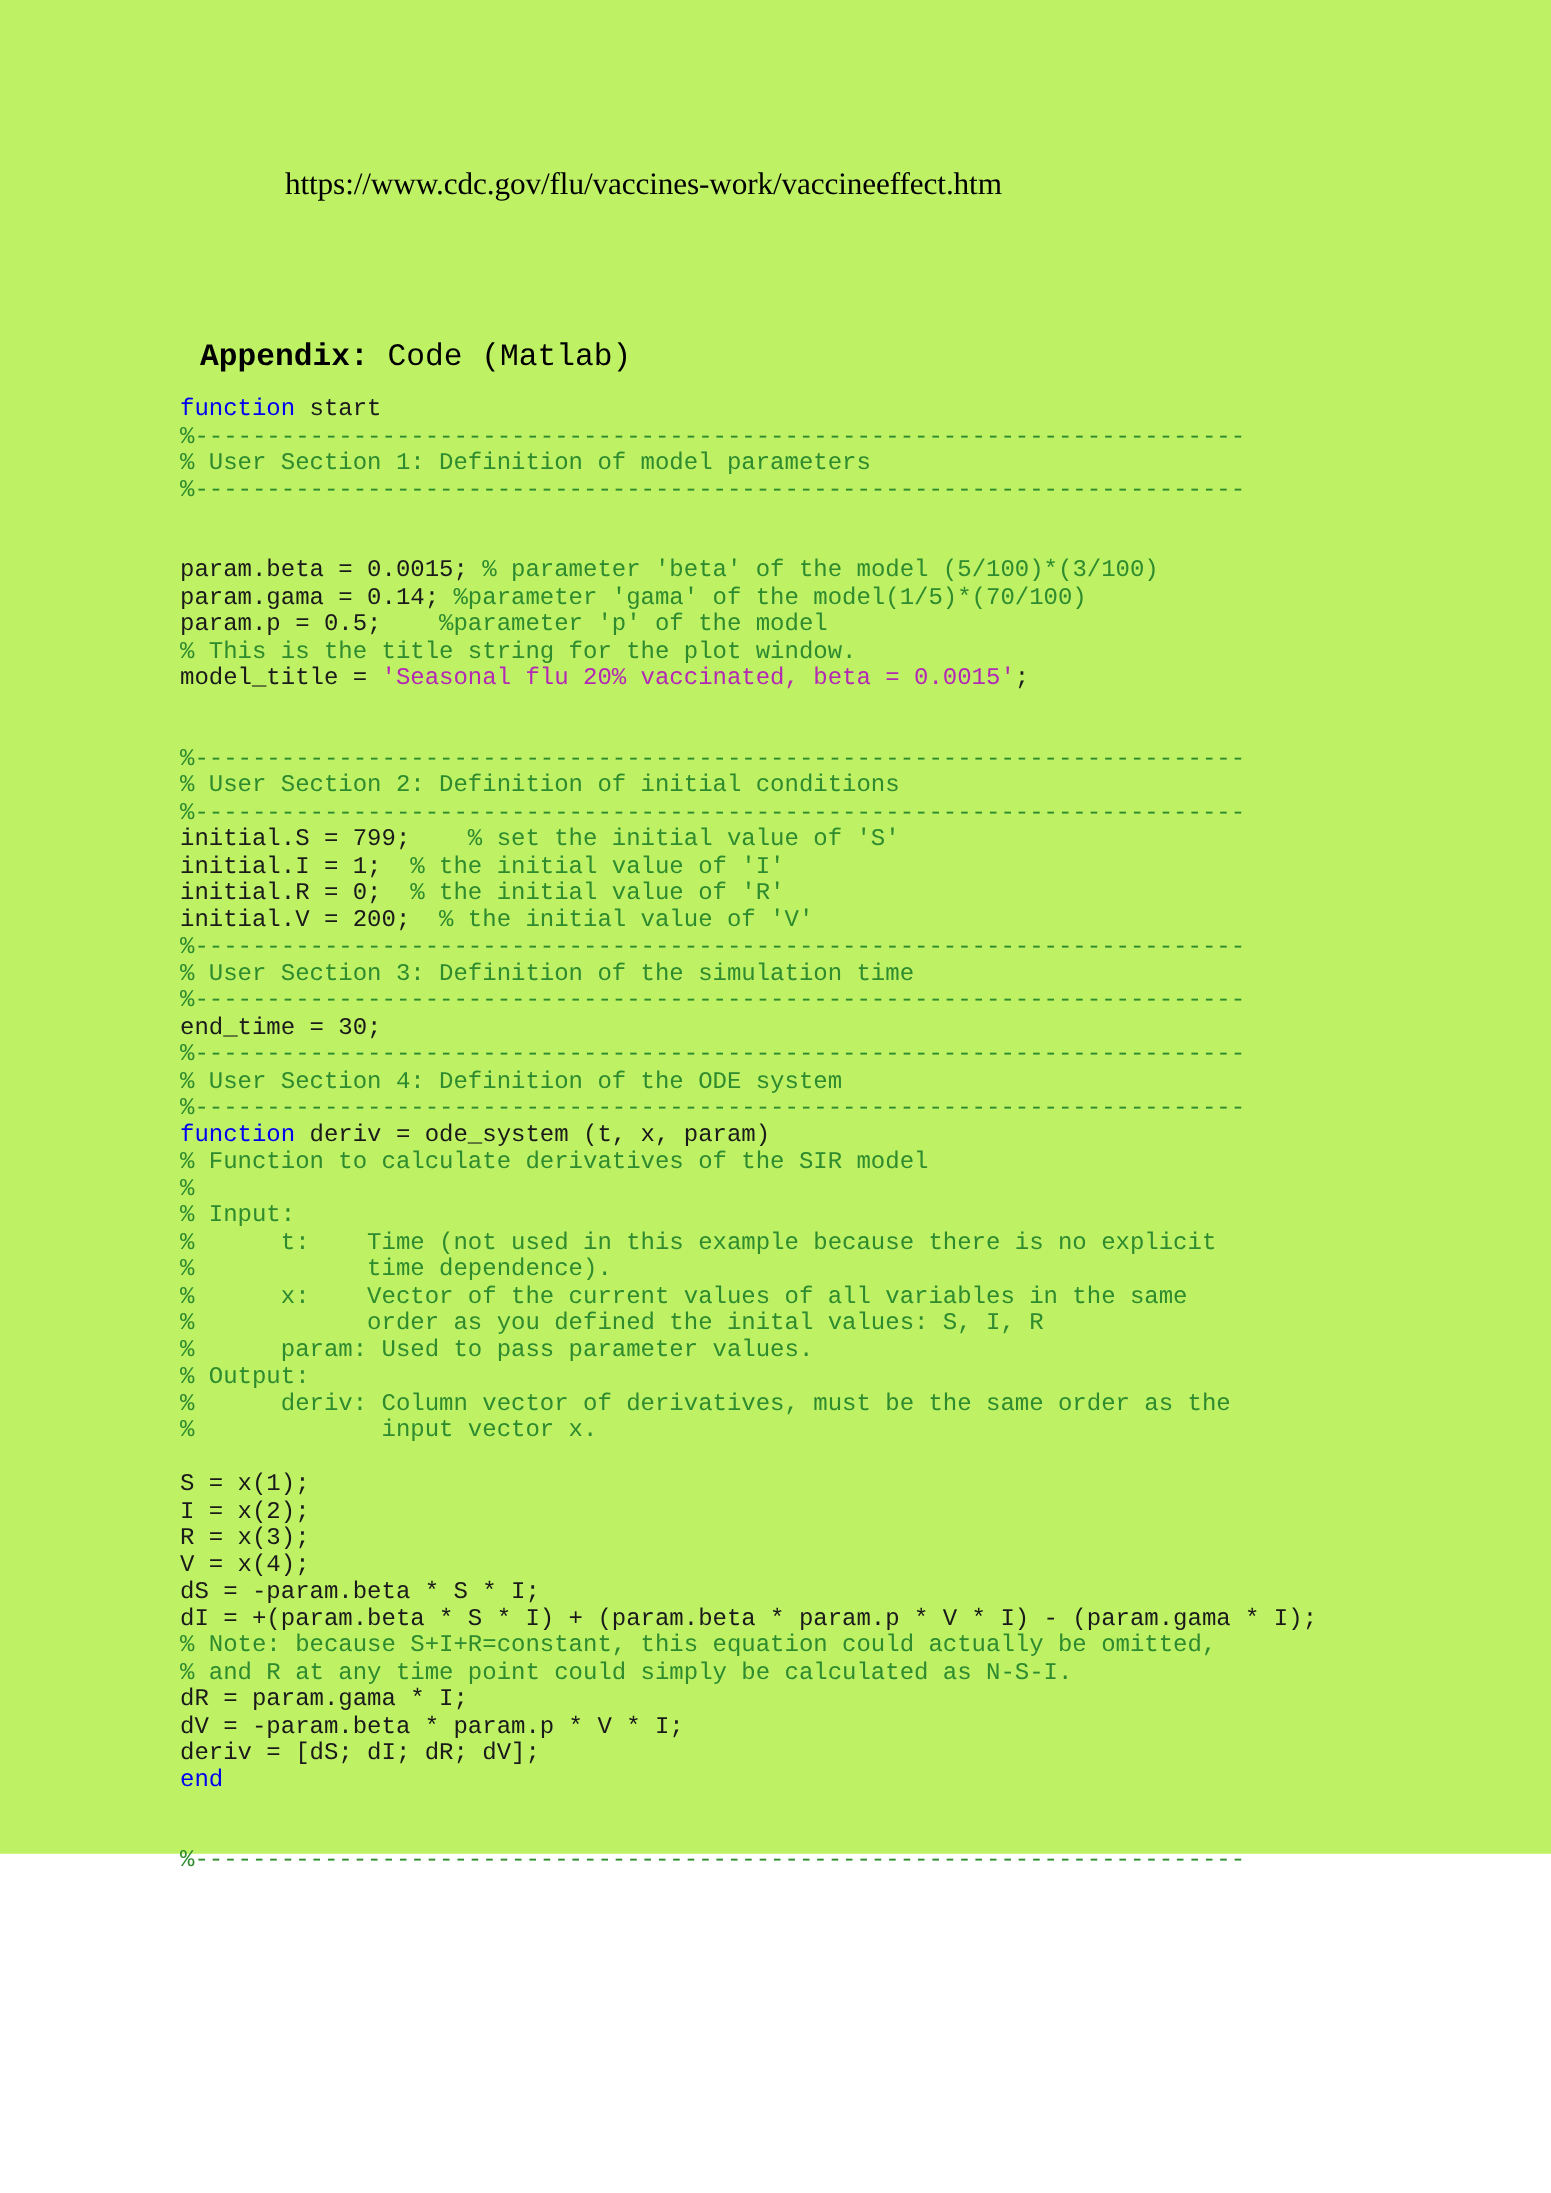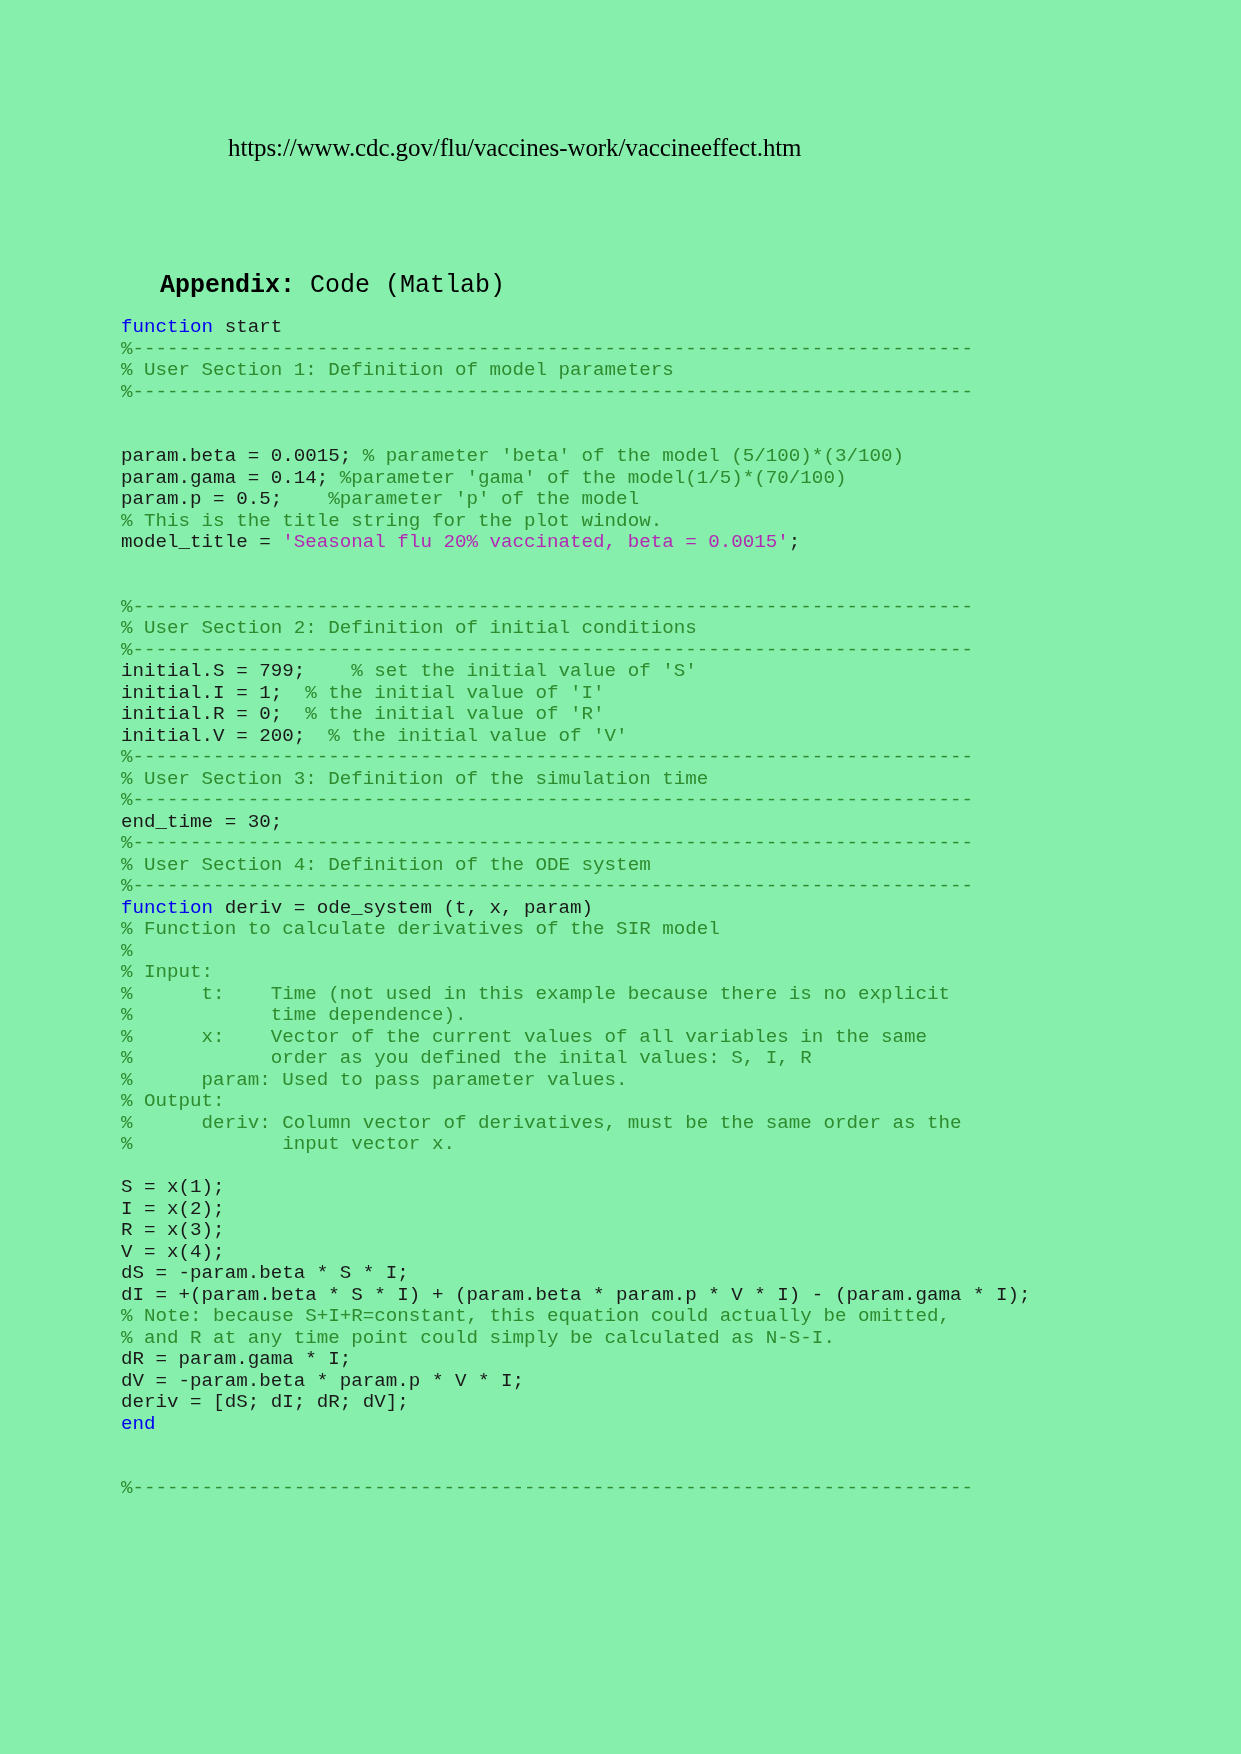--- a/index.html
+++ b/index.html
@@ -10,22 +10,22 @@
   body {
     width: 1241px;
     height: 1754px;
     position: relative;
     font-family: "Liberation Serif", serif;
     overflow: hidden;
   }
   .page {
     position: relative;
     width: 1241px;
-    height: 1754px;
-    background: #86efac;
+    height: 1483px;
+    background: #bef264;
   }
   
   .url-line {
     position: absolute;
     left: 228px;
     top: 134px;
     font-family: "Liberation Serif", serif;
     font-size: 25px;
     color: #000000;
     white-space: nowrap;
@@ -53,20 +53,21 @@
     font-family: "Liberation Mono", monospace;
     font-size: 19.2px;
     line-height: 21.5px;
     color: #1a1a1a;
     white-space: pre-wrap;
     word-break: break-word;
   }
   .code-line {
     min-height: 21.5px;
     white-space: pre-wrap;
+    margin-left: 23px;
   }
   .tok-kw      { color: #0000f0; }
   .tok-cmt     { color: #2e8b2e; }
   .tok-str     { color: #b429b4; }
   .tok-plain   { color: #1a1a1a; }
   .blank-line  { height: 21.5px; }
 </style>
 </head>
 <body>
 

